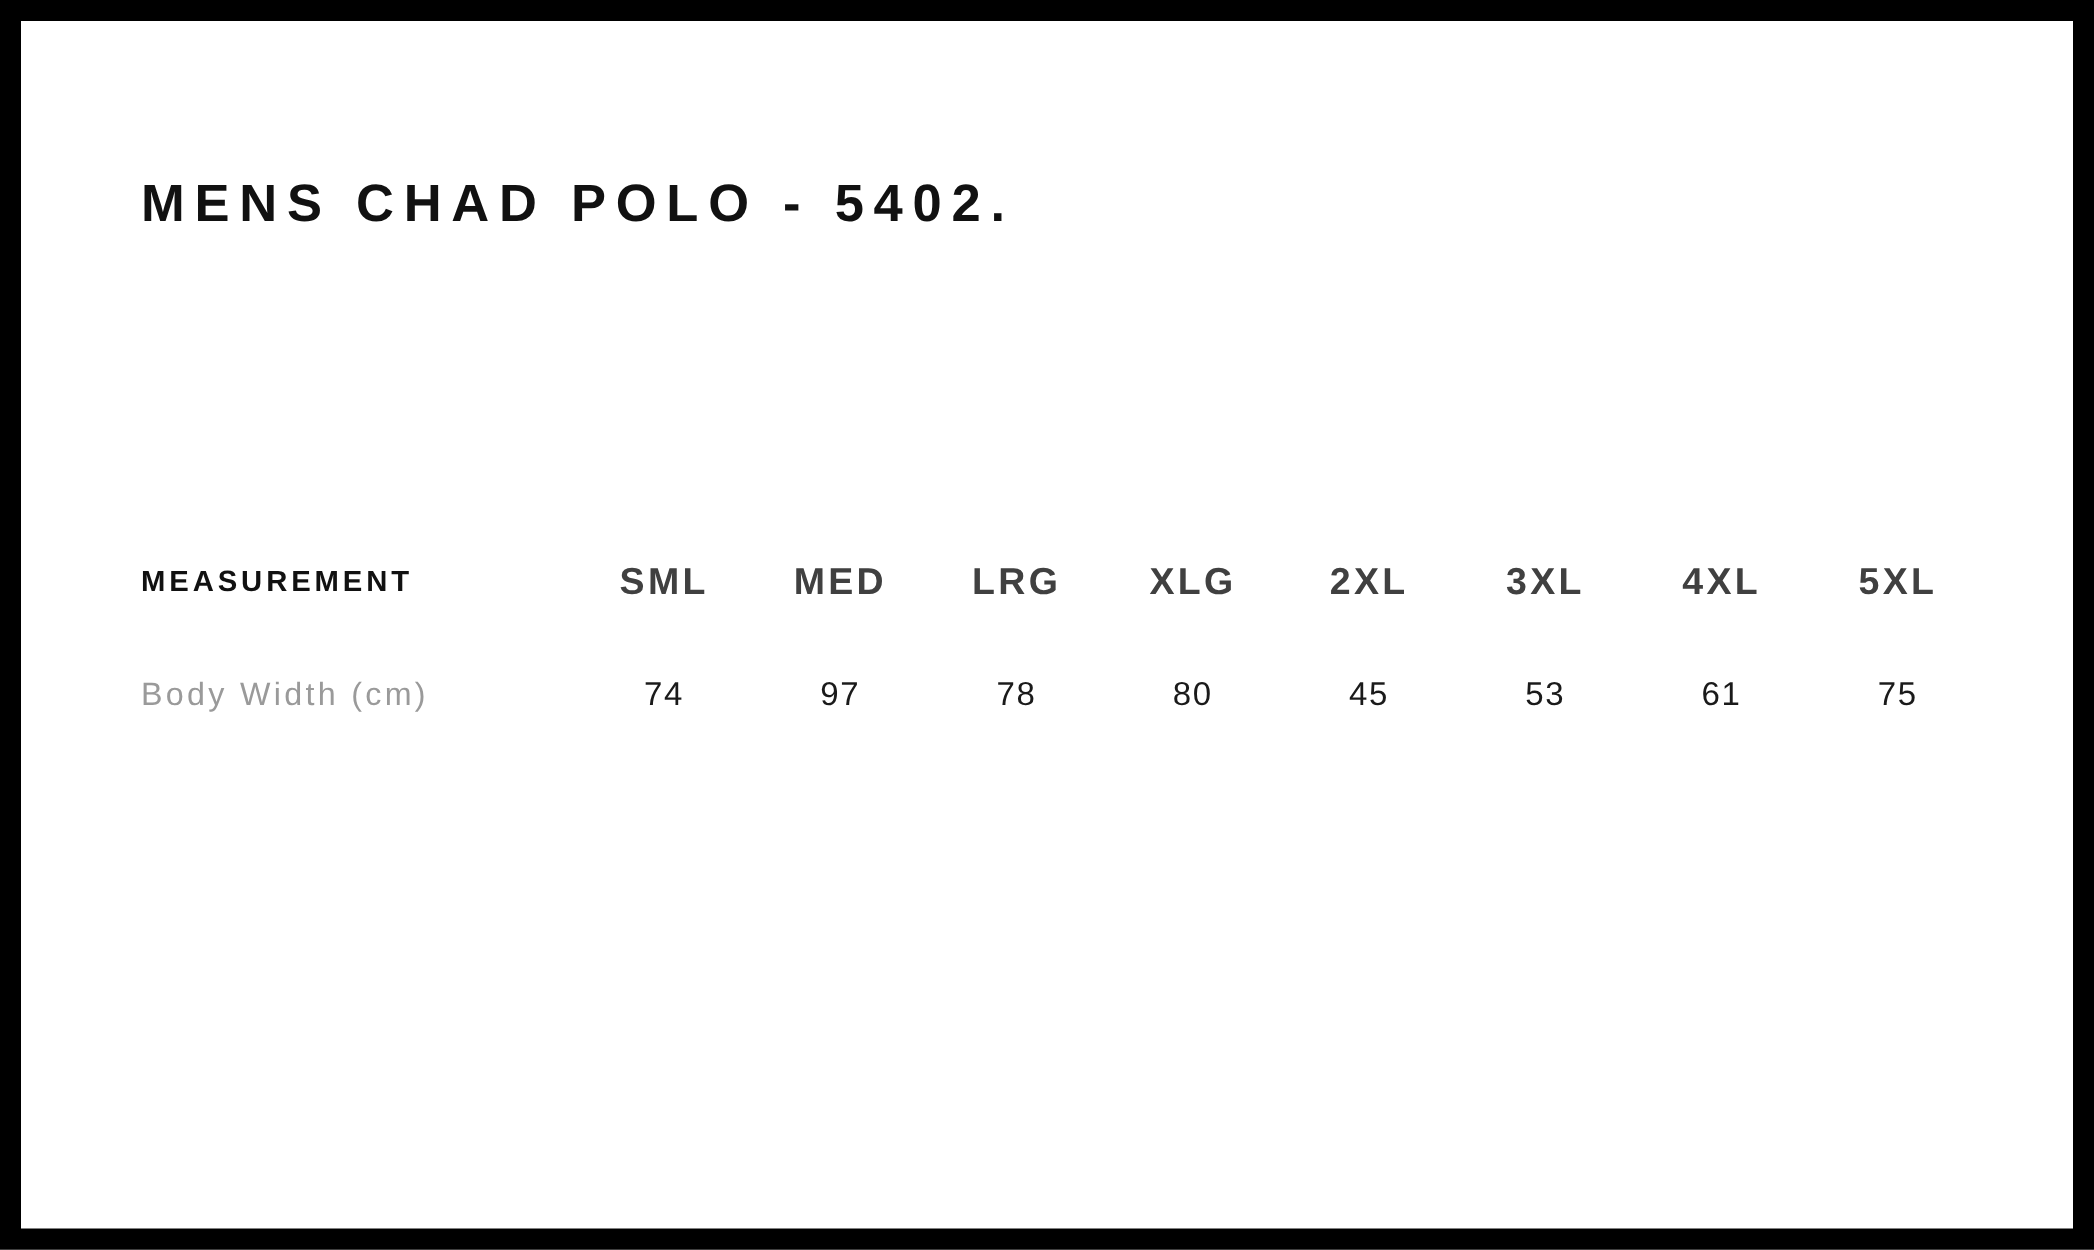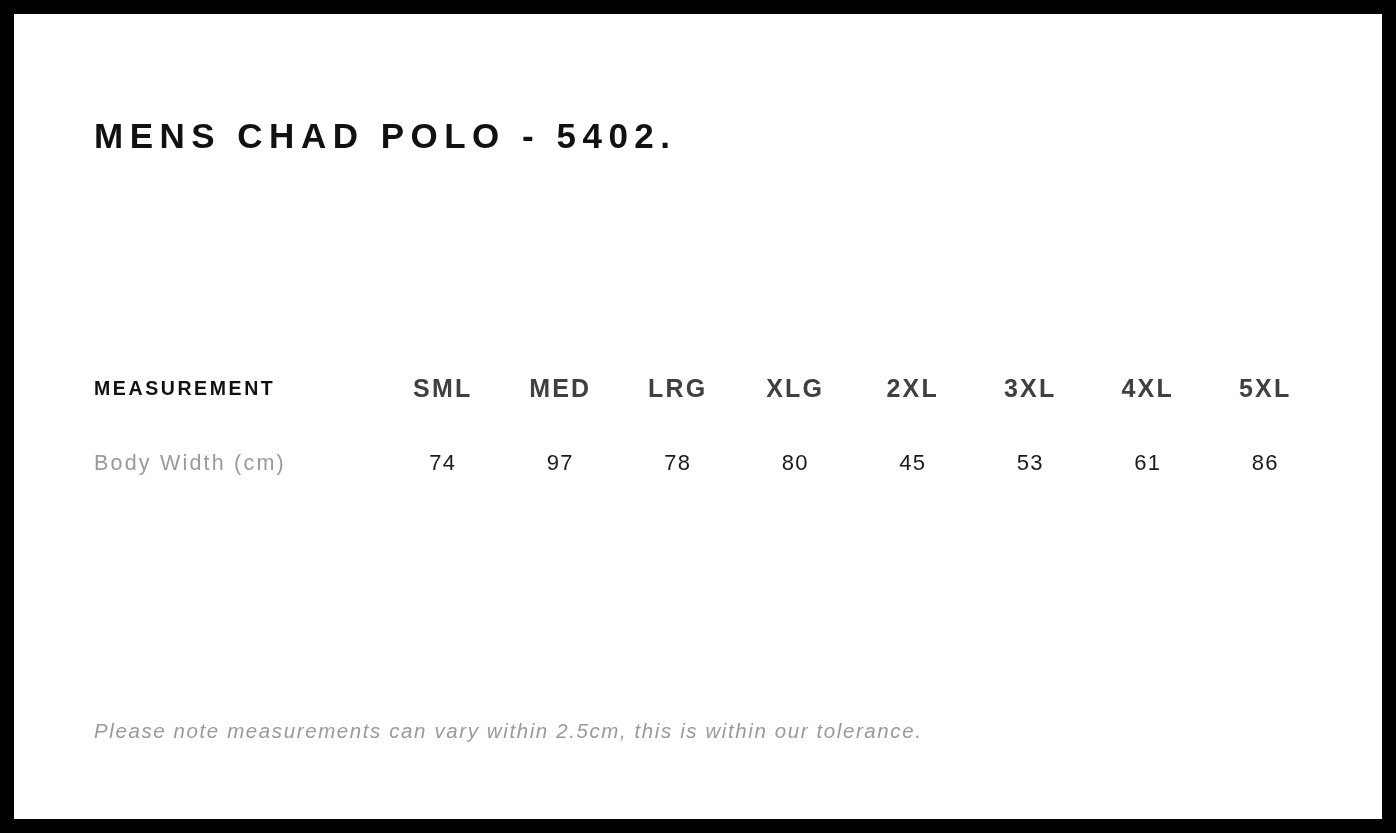--- a/index.html
+++ b/index.html
@@ -155,33 +155,32 @@
 
         <tr class="data-row">
           <td class="measure-cell">Body Width (cm)</td>
           <td class="value-cell divider-cell">74</td>
           <td class="value-cell">97</td>
           <td class="value-cell">78</td>
           <td class="value-cell">80</td>
           <td class="value-cell">45</td>
           <td class="value-cell">53</td>
           <td class="value-cell">61</td>
-          <td class="value-cell">86</td>
+          <td class="value-cell">75</td>
         </tr>
 
         <tr class="end-row">
           <td></td>
           <td class="divider-cell"></td>
           <td></td>
           <td></td>
           <td></td>
           <td></td>
           <td></td>
           <td></td>
           <td></td>
         </tr>
       </tbody>
     </table>
   </div>
 
-  <div class="note">Please note measurements can vary within 2.5cm, this is within our tolerance.</div>
 
 </div>
 
 </body></html>

